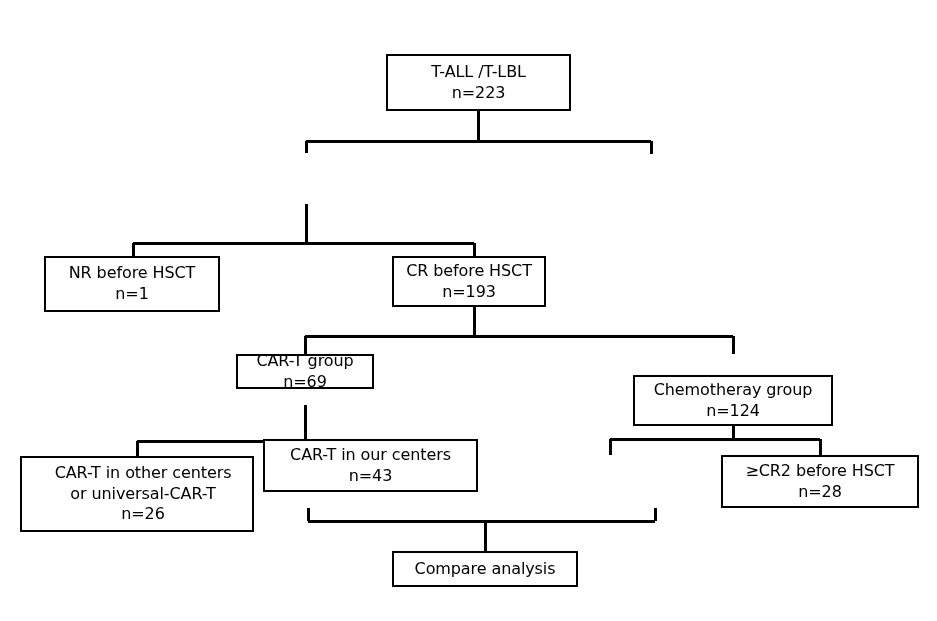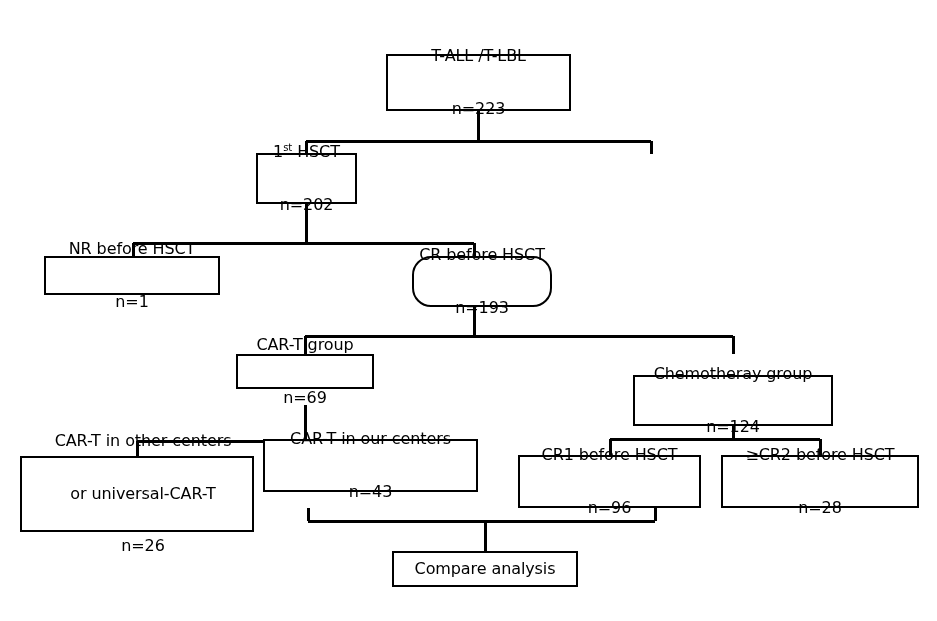--- a/index.html
+++ b/index.html
@@ -34,35 +34,34 @@
     align-items: center;
     justify-content: center;
     text-align: center;
     color: #000000;
     font-family: "DejaVu Sans", sans-serif;
     font-size: 16px;
     line-height: 1.30;
     letter-spacing: -0.1px;
     white-space: nowrap;
     z-index: 2;
-    gap: 32px;
   }
   .node .ln {
     display: block;
   }
   .node sup {
     font-size: 10px;
     vertical-align: super;
     line-height: 0;
   }
   .node-top        { left: 386px; top: 54px;  width: 185px; height: 57px;  }
   .node-hsct1      { left: 256px; top: 153px; width: 101px; height: 51px;  }
   .node-hsct2      { left: 599px; top: 154px; width: 106px; height: 50px;  }
-  .node-nr         { left: 44px;  top: 256px; width: 176px; height: 39px;  }
-  .node-cr         { left: 412px; top: 256px; width: 140px; height: 51px; border-radius: 19px;  }
+  .node-nr         { left: 44px;  top: 256px; width: 176px; height: 56px;  }
+  .node-cr         { left: 392px; top: 256px; width: 154px; height: 51px;  }
   .node-cart-grp   { left: 236px; top: 354px; width: 138px; height: 35px;  }
   .node-chemo-grp  { left: 633px; top: 354px; width: 200px; height: 51px; margin-top: 21px;  }
   .node-cart-other { left: 20px;  top: 456px; width: 234px; height: 76px; padding-left: 12px;  }
   .node-cart-our   { left: 263px; top: 439px; width: 215px; height: 53px;  }
   .node-cr1        { left: 518px; top: 455px; width: 183px; height: 53px;  }
   .node-cr2        { left: 721px; top: 455px; width: 198px; height: 53px;  }
   .node-compare    { left: 392px; top: 551px; width: 186px; height: 36px;  }
   .node-compare    { font-size: 16px; justify-content: center; }
 </style>
 </head>
@@ -103,24 +102,20 @@
       <path d="M 308 521 L 655 521"></path>
       <path d="M 485 521 L 485 551"></path>
     </g>
   </svg>
 
   <div class="node node-top">
     <span class="ln">T-ALL /T-LBL</span>
     <span class="ln">n=223</span>
   </div>
 
-  <div class="node node-hsct1">
-    <span class="ln"><span>1</span><sup>st</sup><span> HSCT</span></span>
-    <span class="ln">n=202</span>
-  </div>
 
 
   <div class="node node-nr">
     <span class="ln">NR before HSCT</span>
     <span class="ln">n=1</span>
   </div>
 
   <div class="node node-cr">
     <span class="ln">CR before HSCT</span>
     <span class="ln">n=193</span>
@@ -140,24 +135,20 @@
     <span class="ln">CAR-T in other centers</span>
     <span class="ln">or universal-CAR-T</span>
     <span class="ln">n=26</span>
   </div>
 
   <div class="node node-cart-our">
     <span class="ln">CAR-T in our centers</span>
     <span class="ln">n=43</span>
   </div>
 
-  <div class="node node-cr1">
-    <span class="ln">CR1 before HSCT</span>
-    <span class="ln">n=96</span>
-  </div>
 
   <div class="node node-cr2">
     <span class="ln">≥CR2 before HSCT</span>
     <span class="ln">n=28</span>
   </div>
 
   <div class="node node-compare">
     <span class="ln">Compare analysis</span>
   </div>
 

